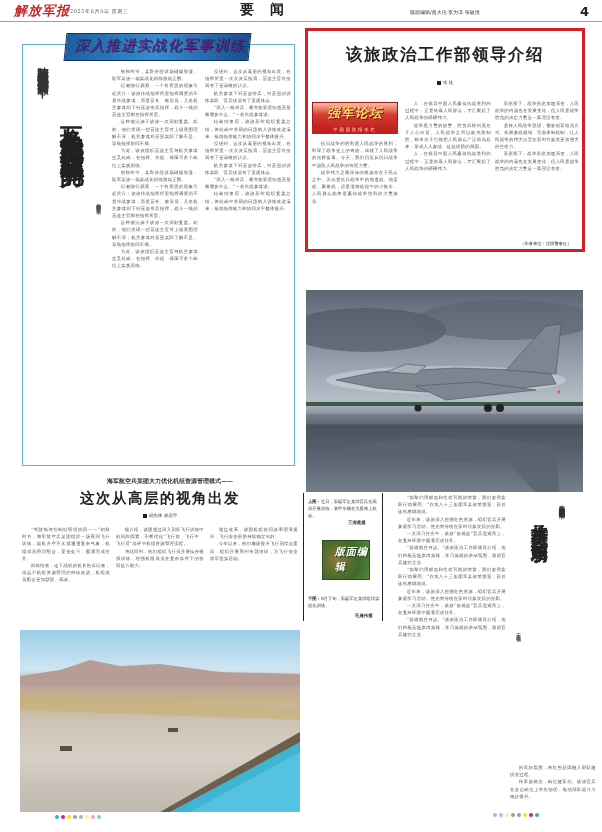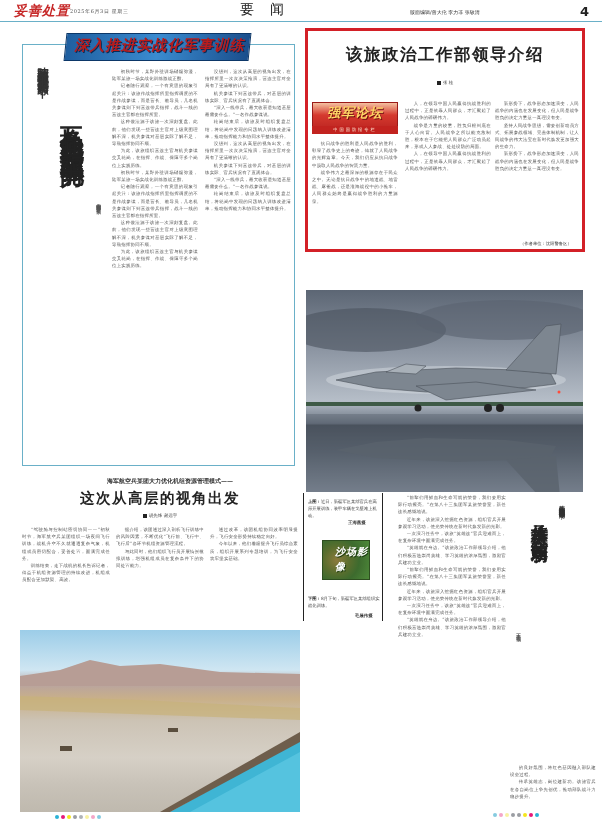--- a/index.html
+++ b/index.html
@@ -5,28 +5,28 @@
   * { box-sizing: border-box; margin: 0; padding: 0; }
   html, body { width: 602px; height: 832px; background: #fff; overflow: hidden; }
   body { position: relative; font-family: "DejaVu Serif", serif; color: #222; }
 
   .abs { position: absolute; }
 
   
   .masthead { left: 0; top: 0; width: 602px; height: 22px; border-bottom: 1px solid #6ab0c8; }
   .logo { left: 14px; top: 2px; font-family: "DejaVu Serif", serif; font-style: italic; font-weight: bold; color: #c62828; font-size: 13px; letter-spacing: 1px; }
   .date { left: 70px; top: 8px; font-size: 5px; color: #555; letter-spacing: 0.6px; }
-  .section { left: 240px; top: 1px; font-family: "DejaVu Sans", sans-serif; font-weight: normal; font-size: 14px; color: #222; letter-spacing: 16px; }
+  .section { left: 240px; top: 1px; font-family: "DejaVu Sans", sans-serif; font-weight: bold; font-size: 14px; color: #222; letter-spacing: 16px; }
   .editors { left: 410px; top: 9px; font-size: 5px; color: #333; font-family: "DejaVu Sans", sans-serif; }
   .pagenum { left: 580px; top: 4px; font-size: 13px; font-weight: bold; font-family: "DejaVu Sans", sans-serif; color: #222; }
 
   
   .lt-box { left: 22px; top: 44px; width: 273px; height: 422px; border: 1.5px solid #6ab0c8; }
   .banner { left: 65px; top: 33px; width: 185px; height: 28px; background: linear-gradient(90deg,#1f5fa0,#3a8bd0 50%,#1a4e8c); border: 1px solid #0c3768; transform: skewX(-6deg); }
-  .banner-text { left: 72px; top: 36px; width: 175px; text-align: center; color: #b91c1c; font-family: "DejaVu Sans", sans-serif; font-weight: bold; font-style: italic; font-size: 14.5px; letter-spacing: 1px; text-shadow: 1px 1px 0 #0a2a55; }
+  .banner-text { left: 72px; top: 36px; width: 175px; text-align: center; color: #701a75; font-family: "DejaVu Sans", sans-serif; font-weight: normal; font-style: italic; font-size: 14.5px; letter-spacing: 1px; text-shadow: 1px 1px 0 #0a2a55; }
 
   .vkicker { left: 36px; top: 58px; width: 14px; writing-mode: vertical-rl; font-size: 11.2px; font-weight: bold; color: #333; letter-spacing: 1px; line-height: 14px; }
   .vhead { left: 57px; top: 108px; width: 30px; writing-mode: vertical-rl; font-family: "DejaVu Sans", sans-serif; font-weight: bold; font-size: 24px; color: #222; line-height: 30px; letter-spacing: 2px; }
   .vbyline { left: 94px; top: 200px; width: 8px; writing-mode: vertical-rl; font-size: 4.6px; color: #555; line-height: 8px; }
 
   .body-text { font-size: 4.4px; line-height: 7.2px; color: #555; text-align: justify; letter-spacing: 0.25px; overflow: hidden; }
   .body-text p { text-indent: 2em; }
 
   
   .rt-box { left: 305px; top: 28px; width: 280px; height: 224px; border: 3px solid #d32027; }
@@ -62,21 +62,21 @@
   .rv-head { left: 528px; top: 510px; width: 24px; writing-mode: vertical-rl; font-family: "DejaVu Serif", serif; font-weight: bold; font-size: 17px; color: #222; line-height: 24px; letter-spacing: 1.6px; }
   .rv-byline { left: 514px; top: 630px; width: 8px; writing-mode: vertical-rl; font-size: 4.6px; color: #555; line-height: 8px; }
 
   .dots { display: flex; gap: 2px; }
   .dot { width: 4px; height: 4px; border-radius: 50%; }
 </style>
 </head>
 <body>
 
 <div class="abs masthead"></div>
-<div class="abs logo">妥善处置</div>
+<div class="abs logo">解放军报</div>
 <div class="abs date">2025年6月3日  星期三</div>
 <div class="abs section">要闻</div>
 <div class="abs editors">版面编辑/曾大伦  李力非  张敏清</div>
 <div class="abs pagenum">4</div>
 
 <div class="abs lt-box"></div>
 <div class="abs banner"></div>
 <div class="abs banner-text">深入推进实战化军事训练</div>
 <div class="abs vkicker">陆军某旅组织营连主官机关参谋轮岗历练——</div>
 <div class="abs vhead">互换角色知彼此  交叉履职强能力</div>
@@ -179,21 +179,21 @@
     <rect x="148" y="98" width="10" height="4" fill="#5a4e3e"></rect>
   </svg>
 </div>
 
 <div class="abs photo-caption-box"></div>
 <div class="abs caption" style="left:308px; top:498px; width:72px;">
   <b>上图：</b><span>近日，新疆军区某部官兵在高原开展训练，装甲车辆在戈壁滩上机动。</span>
 </div>
 <div class="abs credit" style="left:348px; top:520px;">王海燕摄</div>
 <div class="abs shachang-badge"></div>
-<div class="abs shachang-text">沙场影像</div>
+<div class="abs shachang-text">版面编辑</div>
 <div class="abs caption" style="left:308px; top:595px; width:72px;">
   <b>下图：</b><span>8月下旬，新疆军区某部组织实战化训练。</span>
 </div>
 <div class="abs credit" style="left:355px; top:613px;">毛晨伟摄</div>
 
 <div class="abs body-text" style="left:398px; top:494px; width:108px; height:320px;">
   <p>“前辈们用鲜血和生命写就的荣誉，我们要用实际行动擦亮。”在第八十三集团军某旅荣誉室，新任连长感慨地说。</p>
   <p>近年来，该旅深入挖掘红色资源，组织官兵开展参观学习活动，使光荣传统在新时代焕发新的光彩。</p>
   <p>一次演习任务中，该旅“英雄连”官兵迎难而上，在复杂环境中圆满完成任务。</p>
   <p>“英雄就在身边。”该旅政治工作部领导介绍，他们积极营造崇尚英雄、学习英雄的浓厚氛围，激励官兵建功立业。</p>

